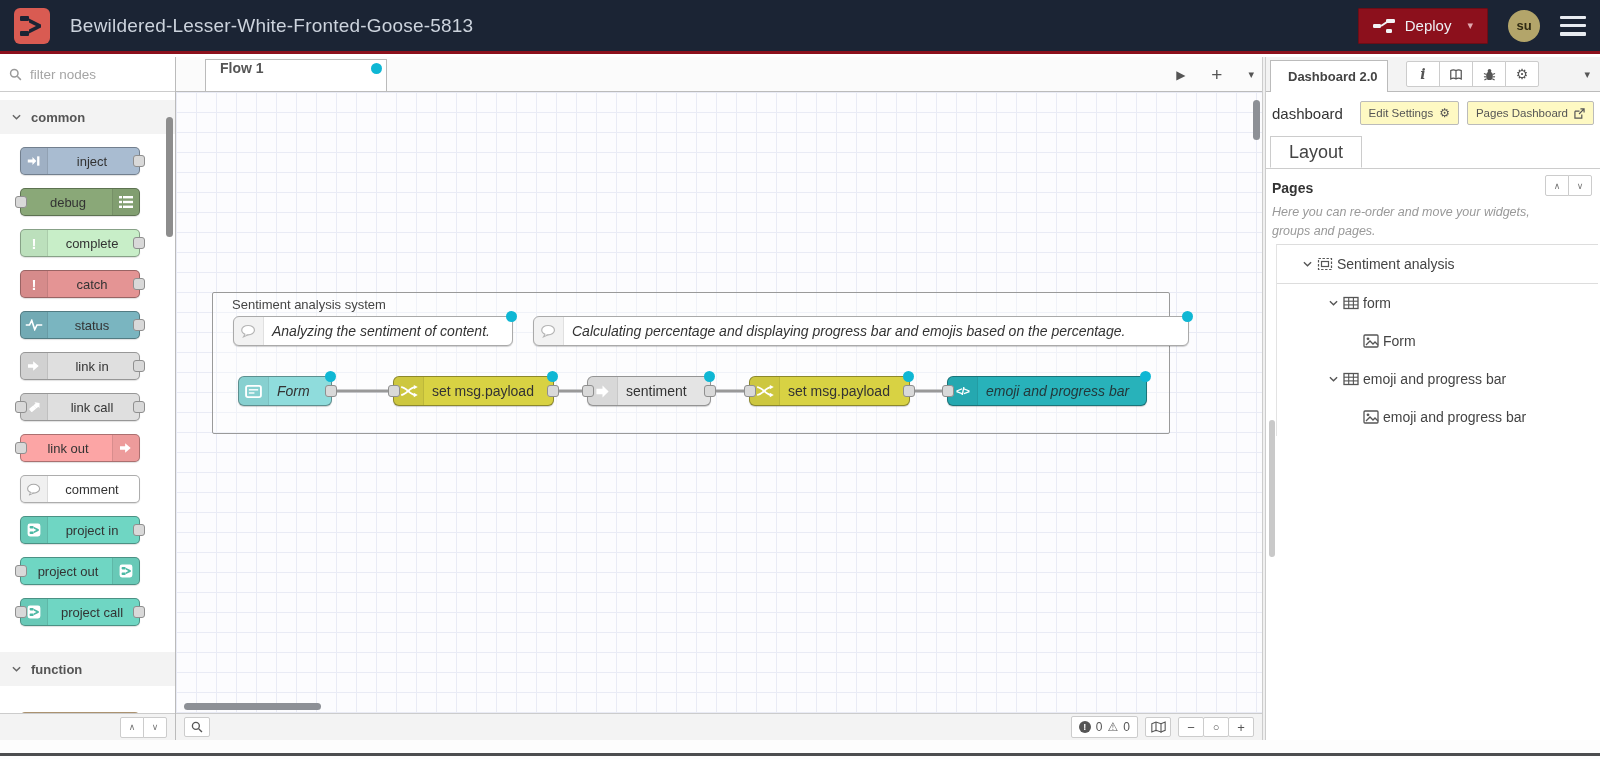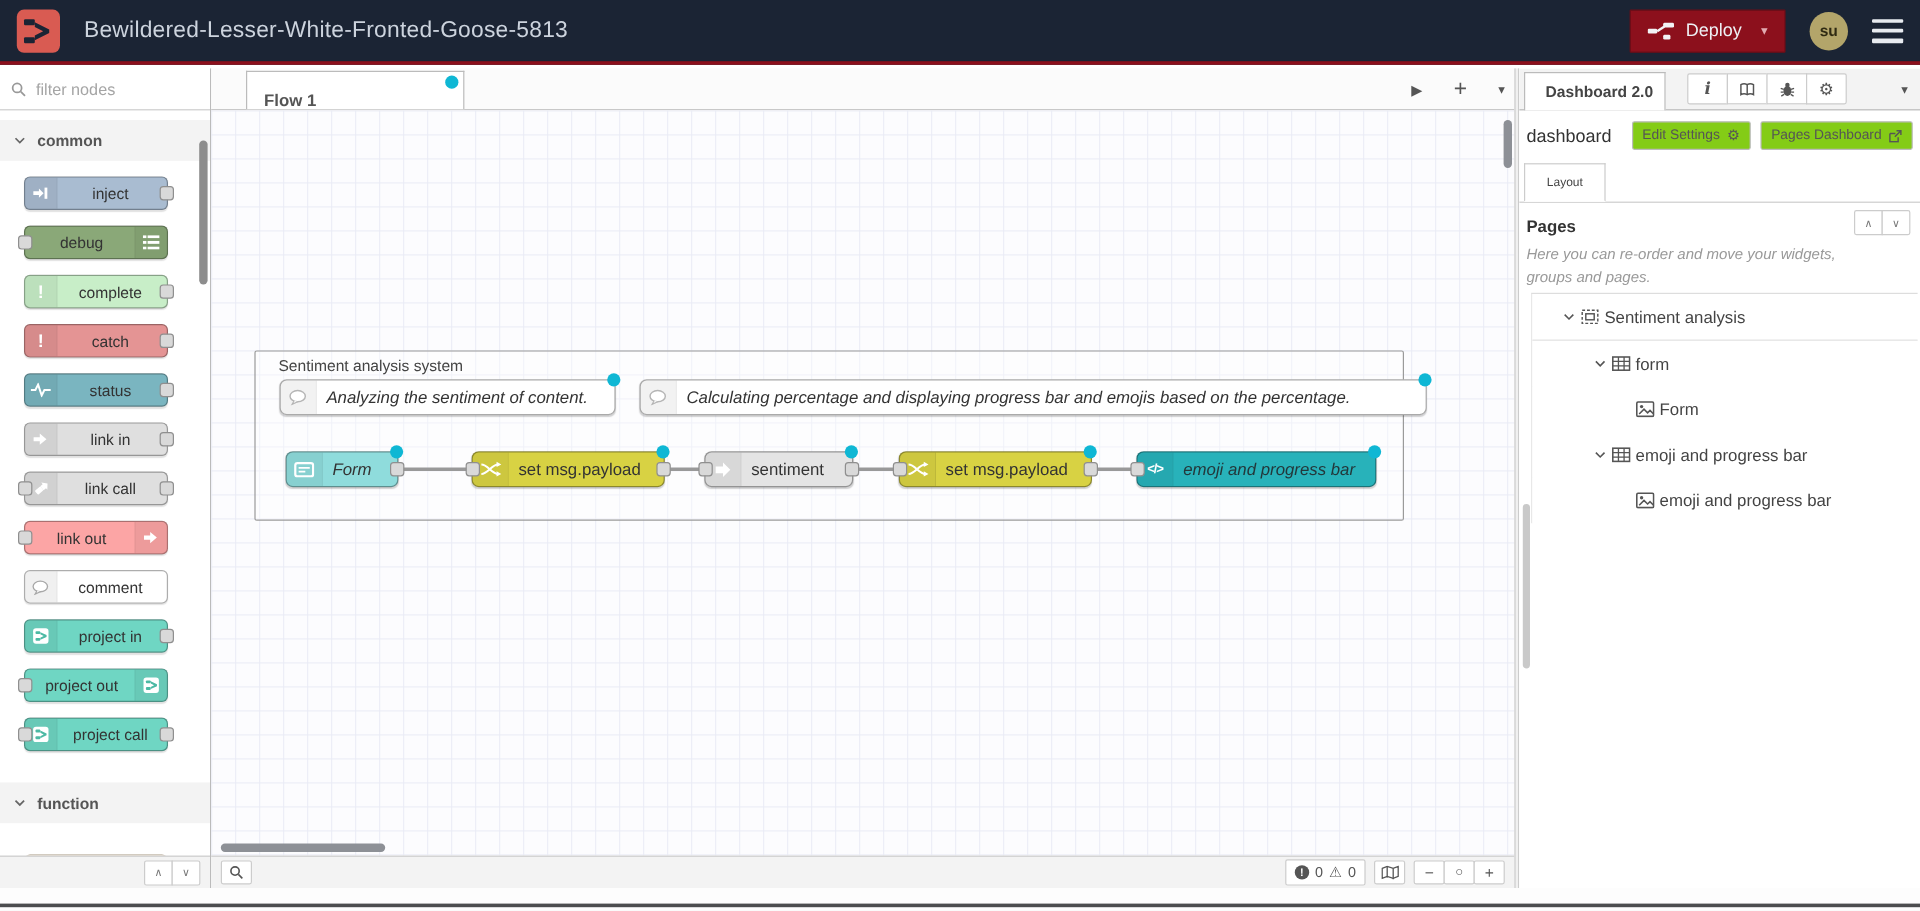--- a/index.html
+++ b/index.html
@@ -50,21 +50,21 @@
   .panel-footer{position:absolute;left:0;right:0;bottom:0;height:27px;background:#f3f3f3;
                 border-top:1px solid #ccc;box-sizing:border-box;display:flex;align-items:center;padding:0 8px;}
   .mini-btn{height:19px;min-width:22px;background:#fff;border:1px solid #ccc;border-radius:2px;color:#777;
             font-size:9px;display:flex;align-items:center;justify-content:center;cursor:pointer;}
   .btn-join{margin-left:-1px;border-radius:0 2px 2px 0;} .btn-join-l{border-radius:2px 0 0 2px;}
 
   
   #workspace{position:absolute;left:176px;top:57px;width:1086px;bottom:19px;}
   .tabbar{position:absolute;top:0;left:0;right:0;height:35px;background:#fbfbfb;border-bottom:1px solid #bbb;box-sizing:border-box;}
   .flow-tab{position:absolute;left:29px;top:2px;height:32px;width:182px;background:#fff;border:1px solid #bbb;
-            border-bottom:none;box-sizing:border-box;display:flex;align-items:flex-end;padding:0 14px;
+            border-bottom:none;box-sizing:border-box;display:flex;align-items:flex-start;padding:0 14px;
             font-size:14px;font-weight:600;color:#555;cursor:pointer;}
   .flow-tab .mdot{position:absolute;top:3px;right:4px;}
   .mdot{width:11px;height:11px;border-radius:50%;background:#0fb7d4;}
   .ws-tools{position:absolute;right:8px;top:0;height:35px;display:flex;align-items:center;gap:26px;color:#555;}
   .ws-tools .t{cursor:pointer;text-align:center;}
 
   #canvas{position:absolute;top:35px;left:0;right:0;bottom:27px;overflow:hidden;background-color:#fcfcfe;
           background-image:linear-gradient(#e9ebf5 1px,transparent 1px),linear-gradient(90deg,#e9ebf5 1px,transparent 1px);
           background-size:20px 20px;}
   .group-box{position:absolute;left:36px;top:200px;width:956px;height:140px;border:1px solid #9a9a9a;
@@ -104,26 +104,26 @@
           font-weight:bold;color:#444;max-width:118px;overflow:hidden;cursor:pointer;}
   .sb-btns{position:absolute;left:140px;top:4px;display:flex;}
   .sb-ib{width:34px;height:26px;background:#fff;border:1px solid #ccc;margin-left:-1px;display:flex;
          align-items:center;justify-content:center;color:#555;cursor:pointer;box-sizing:border-box;}
   .sb-ib:first-child{margin-left:0;border-radius:2px 0 0 2px;} .sb-ib:last-child{border-radius:0 2px 2px 0;}
   .sb-chev{position:absolute;right:10px;top:0;height:35px;display:flex;align-items:center;color:#555;font-size:11px;cursor:pointer;}
   .infog{font-family:"DejaVu Serif",serif;font-weight:bold;font-style:italic;font-size:14px;}
 
   .sb-row1{position:absolute;top:44px;left:6px;right:6px;display:flex;align-items:center;}
   .sb-name{font-size:15px;color:#333;}
-  .side-btn{border:1px solid #bbb;background:#84cc16;color:#555;font-size:11.5px;height:24px;padding:0 8px;
+  .side-btn{border:1px solid #bbb;background:#fef9c3;color:#555;font-size:11.5px;height:24px;padding:0 8px;
             border-radius:2px;display:flex;gap:6px;align-items:center;margin-left:8px;cursor:pointer;box-sizing:border-box;}
   .sb-row1 .spacer{flex:1;}
   .layout-tabs{position:absolute;top:78px;left:0;right:0;height:33px;border-bottom:1px solid #ccc;}
   .layout-tab{position:absolute;left:4px;top:1px;height:32px;background:#fff;border:1px solid #ccc;border-bottom:1px solid #fff;
-              display:flex;align-items:center;padding:0 18px;font-size:10px;color:#444;box-sizing:border-box;cursor:pointer;}
+              display:flex;align-items:center;padding:0 18px;font-size:18px;color:#444;box-sizing:border-box;cursor:pointer;}
   .pages-hdr{position:absolute;top:118px;left:6px;right:8px;display:flex;align-items:flex-end;}
   .pages-title{font-size:14px;font-weight:bold;color:#333;}
   .pages-hdr .spacer{flex:1;}
   .help-text{position:absolute;top:146px;left:6px;right:50px;font-size:12.5px;font-style:italic;color:#999;line-height:1.55;}
   .tree{position:absolute;top:187px;left:10px;right:2px;border-top:1px solid #ddd;border-left:1px solid #e3e3e3;}
   .trow{height:38px;display:flex;align-items:center;gap:4px;font-size:14px;color:#444;background:#fff;cursor:pointer;}
   .trow.b{border-bottom:1px solid #ddd;}
   .tchev{width:10px;display:flex;}
   .sb-scroll{position:absolute;left:3px;top:363px;width:6px;height:137px;background:#c9c9c9;border-radius:3px;}
 

